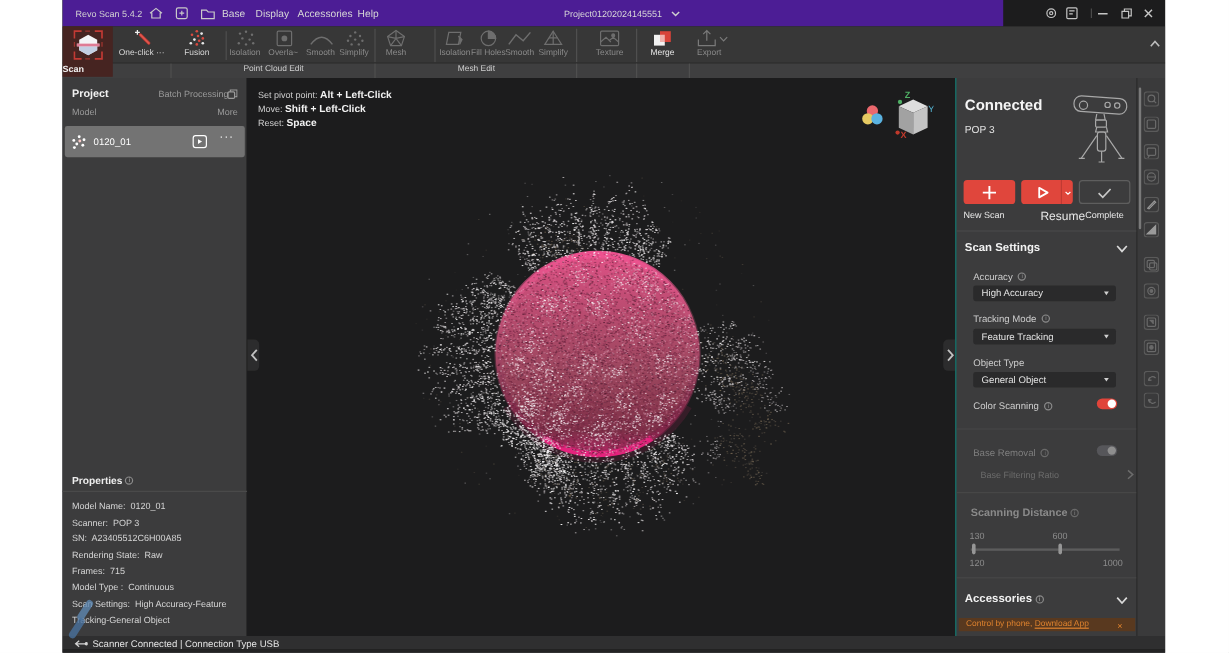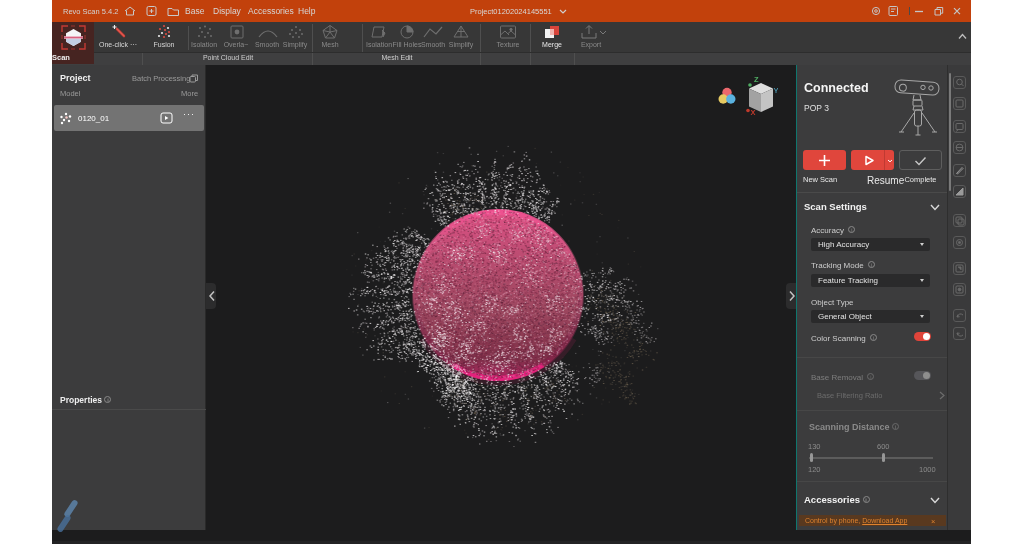--- a/index.html
+++ b/index.html
@@ -1,18 +1,18 @@
 <!DOCTYPE html>
 <html><head><meta charset="utf-8"><style>
 *{margin:0;padding:0;box-sizing:border-box}
 html,body{width:1024px;height:544px;background:#fff;overflow:hidden;
  font-family:"Liberation Sans",sans-serif;-webkit-font-smoothing:antialiased}
 #app{position:absolute;left:52px;top:0;width:919px;height:544px;background:#1c1c1d;overflow:hidden}
 .abs{position:absolute}
-.tb{position:absolute;left:0;top:0;width:919px;height:22px;background:#c2410c;color:#cfcfcf}
+.tb{position:absolute;left:0;top:0;width:784px;height:22px;background:#4c1d95;color:#cfcfcf}
 .toolbar{position:absolute;left:0;top:22px;width:919px;height:30px;background:#373737}
 .gstrip{position:absolute;left:0;top:52px;width:919px;height:13px;background:#3f3f40;border-top:1px solid #2d2d2d}
 .lpanel{position:absolute;left:0;top:65px;width:154px;height:465px;background:#3c3c3d;border-right:1px solid #2a2a2a}
 .rpanel{position:absolute;left:744px;top:65px;width:151px;height:465px;background:#3c3c3d;border-left:1px solid #0f766e}
 .rstrip{position:absolute;left:895px;top:65px;width:24px;height:465px;background:#3a3a3b;border-left:1px solid #2e2e2e}
 .status{position:absolute;left:0;top:530px;width:919px;height:11px;background:#2f2f30;color:#dedede}
 .botbar{position:absolute;left:0;top:541px;width:919px;height:3px;background:#232324}
 .dd{position:absolute;height:13px;background:#2a2a2b;border-radius:2px;color:#e2e2e2;
  font-size:8px;line-height:13px;padding-left:7px}
 .dd:after{content:"";position:absolute;right:6px;top:5px;border:2.5px solid transparent;border-top:3.5px solid #cfcfcf}
@@ -224,20 +224,30 @@
    </svg>
    <div class="abs" style="left:24px;top:9px;font-size:8px;color:#fff">0120_01</div>
    <svg class="abs" style="left:106px;top:7px" width="13" height="12" fill="none" stroke="#fff">
           <rect x="1" y="1" width="11" height="10" rx="2"></rect>
           <path d="M5 4 l3.4 2 L5 8 Z" fill="#fff" stroke="none"></path>
         </svg>
    <div class="abs" style="left:129px;top:4px;font-size:9px;color:#fff;letter-spacing:1px">···</div>
  </div>
  <div class="abs" style="left:8px;top:330px;font-size:8.5px;font-weight:bold;color:#ededed">Properties <span class="info">i</span></div>
  <div class="abs" style="left:0;top:344px;width:154px;height:1px;background:#4a4a4a"></div>
+ <div class="abs" style="left:8px;top:350px;width:146px;font-size:7.5px;color:#d5d5d5;line-height:13.6px">
+   Model Name:&nbsp; 0120_01<br>
+   Scanner:&nbsp; POP 3<br>
+   SN:&nbsp; A23405512C6H00A85<br>
+   Rendering State:&nbsp; Raw<br>
+   Frames:&nbsp; 715<br>
+   Model Type :&nbsp; Continuous<br>
+   Scan Settings:&nbsp; High Accuracy-Feature<br>
+   Tracking-General Object
+ </div>
 </div>
 <div class="abs" style="left:154px;top:65px;width:590px;height:465px;background:#1c1c1d;overflow:hidden">
  <svg width="590" height="465" style="position:absolute;left:0;top:0">
   <defs>
    <linearGradient id="sg" x1="0" y1="0" x2="0" y2="1">
      <stop offset="0%" stop-color="#e25287"></stop>
      <stop offset="16%" stop-color="#c94e79"></stop>
      <stop offset="38%" stop-color="#b04a6a"></stop>
      <stop offset="58%" stop-color="#9d475f"></stop>
      <stop offset="74%" stop-color="#8d3b52"></stop>
@@ -507,20 +517,25 @@
 <path stroke="#ecd9e2" stroke-width="0.7" opacity="0.7" d="M252.0 295.1h0.7M260.9 286.8h0.7M264.8 288.0h0.7M286.6 301.1h0.7M287.0 296.4h0.7M279.5 298.0h0.7M291.0 301.8h0.7M241.6 264.7h0.7M245.8 268.3h0.7M221.2 265.1h0.7M226.0 269.3h0.7M334.7 292.4h0.7M326.2 288.6h0.7M321.4 290.9h0.7M318.7 288.1h0.7M321.0 290.2h0.7M252.1 198.8h0.7M251.0 184.6h0.7M245.2 191.1h0.7"></path>
 <path stroke="#f8eef3" stroke-width="0.7" opacity="0.8" d="M259.0 291.7h0.7M254.9 281.6h0.7M256.5 289.1h0.7M253.8 292.2h0.7M251.9 292.8h0.7M295.6 288.5h0.7M302.3 288.7h0.7M244.4 260.7h0.7M230.8 261.2h0.7M239.6 271.1h0.7M225.7 264.0h0.7M230.1 280.9h0.7M238.9 262.4h0.7M251.7 253.6h0.7M233.6 261.9h0.7M233.5 262.5h0.7M325.5 286.3h0.7M325.2 284.8h0.7M323.8 281.8h0.7M321.6 287.7h0.7M326.4 301.3h0.7M313.7 281.5h0.7M246.9 188.3h0.7M244.6 190.2h0.7M248.1 185.4h0.7M306.4 165.4h0.7"></path>
 <path stroke="#f8eef3" stroke-width="0.7" opacity="0.6" d="M255.4 288.7h0.7M242.4 289.3h0.7M246.4 277.2h0.7M240.7 293.4h0.7M262.9 283.5h0.7M290.6 297.3h0.7M292.2 302.3h0.7M223.3 267.3h0.7M236.0 263.9h0.7M223.6 264.9h0.7M332.0 288.2h0.7M246.1 186.3h0.7M316.4 168.5h0.7M311.4 170.3h0.7"></path>
 <path stroke="#ecd9e2" stroke-width="0.7" opacity="0.9" d="M251.8 299.0h0.7M252.8 279.8h0.7M260.0 279.1h0.7M263.5 296.2h0.7M255.2 289.1h0.7M254.8 282.6h0.7M252.9 292.6h0.7M289.4 306.0h0.7M289.9 306.9h0.7M295.5 304.1h0.7M230.5 276.3h0.7M232.7 267.9h0.7M233.4 267.9h0.7M317.2 283.3h0.7M323.1 291.3h0.7M327.1 288.1h0.7M324.7 295.8h0.7M324.3 286.1h0.7M238.4 199.5h0.7M249.2 196.7h0.7M245.8 189.7h0.7M311.2 170.4h0.7M322.1 162.7h0.7"></path>
 <path stroke="#ffffff" stroke-width="0.7" opacity="0.7" d="M263.3 300.7h0.7M257.3 293.7h0.7M249.4 287.6h0.7M290.3 297.9h0.7M283.7 291.3h0.7M294.4 305.7h0.7M291.6 301.6h0.7M228.8 255.8h0.7M241.5 274.1h0.7M235.3 269.9h0.7M236.0 269.5h0.7M248.7 261.9h0.7M318.5 301.0h0.7M326.4 283.4h0.7M316.1 287.8h0.7M309.1 292.0h0.7M250.0 183.9h0.7M241.3 182.5h0.7M247.1 187.7h0.7M251.7 188.5h0.7M316.3 162.3h0.7M312.5 168.2h0.7"></path>
 <path stroke="#ffffff" stroke-width="0.7" opacity="0.9" d="M266.0 299.0h0.7M257.3 292.5h0.7M259.6 295.0h0.7M284.5 302.5h0.7M286.2 295.2h0.7M296.7 306.3h0.7M284.2 295.5h0.7M293.7 298.3h0.7M299.9 298.7h0.7M302.3 309.5h0.7M289.8 297.0h0.7M292.1 306.3h0.7M241.7 255.0h0.7M225.5 261.9h0.7M235.4 263.7h0.7M233.8 267.5h0.7M314.4 288.1h0.7M323.8 282.2h0.7M327.2 289.4h0.7M332.5 296.2h0.7M311.1 292.3h0.7M247.8 185.6h0.7M251.3 188.4h0.7M246.1 190.3h0.7M253.5 193.6h0.7M249.4 194.1h0.7M241.7 187.2h0.7M318.4 165.0h0.7"></path>
 <path stroke="#ffffff" stroke-width="0.7" opacity="1.0" d="M261.9 294.6h0.7M272.0 286.2h0.7M279.8 285.3h0.7M231.4 271.7h0.7M247.2 185.1h0.7M317.0 170.6h0.7"></path>
 <path stroke="#ffffff" stroke-width="0.7" opacity="0.6" d="M268.6 292.6h0.7M301.4 303.5h0.7M287.0 296.3h0.7M233.8 269.6h0.7M339.3 283.3h0.7M322.0 286.5h0.7M255.1 191.1h0.7M246.8 193.1h0.7M307.1 161.9h0.7M309.7 174.1h0.7"></path>
         </g>
  </svg>
+ <div class="abs" style="left:9px;top:9px;font-size:7.5px;color:#cfcfcf;line-height:11.4px">
+   Set pivot point: <span style="font-size:8.5px;color:#f2f2f2;font-weight:bold">Alt + Left-Click</span><br>
+   Move: <span style="font-size:8.5px;color:#f2f2f2;font-weight:bold">Shift + Left-Click</span><br>
+   Reset: <span style="font-size:8.5px;color:#f2f2f2;font-weight:bold">Space</span>
+ </div>
  <svg class="abs" style="left:510px;top:21px" width="22" height="20">
    <g style="mix-blend-mode:screen">
           <circle cx="11" cy="6.5" r="4.7" fill="#e8555a"></circle>
    <circle cx="7.2" cy="13" r="4.7" fill="#e3c44e"></circle>
    <circle cx="14.8" cy="13" r="4.7" fill="#46a8dc"></circle>
           <path stroke="#ecd9e2" stroke-width="0.7" opacity="1.0" d="M260.5 293.1h0.7M249.4 294.0h0.7M259.9 284.2h0.7M255.8 291.6h0.7M289.2 304.4h0.7M282.5 299.6h0.7M295.9 296.5h0.7M280.9 300.8h0.7M297.5 290.0h0.7M292.3 296.7h0.7M299.2 301.6h0.7M296.1 301.7h0.7M228.9 259.9h0.7M327.8 284.7h0.7M249.4 194.1h0.7M252.3 185.3h0.7M308.7 169.5h0.7"></path>
 <path stroke="#f8eef3" stroke-width="0.7" opacity="0.7" d="M250.8 292.9h0.7M256.1 289.8h0.7M257.7 287.6h0.7M258.8 279.2h0.7M297.1 303.6h0.7M286.8 296.7h0.7M286.4 298.0h0.7M289.3 292.7h0.7M275.5 305.4h0.7M223.1 267.2h0.7M236.3 266.2h0.7M238.8 269.4h0.7M236.6 279.4h0.7M315.0 293.2h0.7M324.7 278.8h0.7M318.5 300.3h0.7M317.0 290.4h0.7M313.6 282.8h0.7M237.7 188.0h0.7M248.8 191.6h0.7M309.8 170.8h0.7M313.2 167.4h0.7M308.4 173.2h0.7M316.0 167.7h0.7M310.9 159.7h0.7M305.9 174.2h0.7M312.4 172.1h0.7M307.9 158.4h0.7"></path>
 <path stroke="#ffffff" stroke-width="0.7" opacity="0.8" d="M260.0 284.1h0.7M265.4 275.8h0.7M254.7 286.3h0.7M253.0 295.4h0.7M298.0 298.1h0.7M289.1 298.1h0.7M221.8 260.8h0.7M237.0 269.3h0.7M233.7 272.1h0.7M240.3 251.6h0.7M239.9 258.7h0.7M316.2 306.9h0.7M324.6 293.0h0.7M325.0 280.2h0.7M324.2 284.7h0.7M326.1 280.8h0.7M250.7 185.8h0.7M244.4 183.6h0.7M255.2 194.2h0.7M313.0 175.3h0.7"></path>
 <path stroke="#ecd9e2" stroke-width="0.7" opacity="0.6" d="M260.7 283.8h0.7M247.6 289.2h0.7M301.5 297.7h0.7M288.3 289.0h0.7M293.1 298.4h0.7M226.5 270.6h0.7M321.8 286.2h0.7M334.4 288.9h0.7M318.2 294.7h0.7M252.4 188.0h0.7M308.3 167.3h0.7M311.4 173.0h0.7"></path>
 <path stroke="#f8eef3" stroke-width="0.7" opacity="0.9" d="M257.2 278.6h0.7M252.7 274.8h0.7M242.2 291.6h0.7M255.2 286.3h0.7M269.3 285.0h0.7M265.0 281.4h0.7M290.4 301.1h0.7M292.5 289.2h0.7M301.3 301.1h0.7M284.4 305.2h0.7M288.3 293.9h0.7M276.4 294.3h0.7M231.6 261.7h0.7M229.8 259.4h0.7M236.9 253.4h0.7M321.9 291.3h0.7M324.6 283.1h0.7M253.2 183.2h0.7M315.1 176.0h0.7M305.1 168.1h0.7M313.9 166.4h0.7M312.2 164.0h0.7M315.3 171.5h0.7M311.6 171.6h0.7"></path>
@@ -690,17 +705,24 @@
         <rect x="0.5" y="0.5" width="12" height="12" rx="2.5" fill="none" stroke="#5a5a5a"></rect>
         <path d="M4 8 q2.5-5 6-2" fill="none"></path>
         <path d="M4 8 l1-2.5 M4 8 l2.6-.3"></path>
       </svg>
       <svg class="abs" style="left:5px;top:262px" width="13" height="13" viewBox="0 0 13 13" stroke="#6a6a6a" fill="#6a6a6a" stroke-width="1">
         <rect x="0.5" y="0.5" width="12" height="12" rx="2.5" fill="none" stroke="#5a5a5a"></rect>
         <path d="M4 6 q2.5 5 6 2" fill="none"></path>
         <path d="M4 6 l1 2.5 M4 6 l2.6 .3"></path>
       </svg>
     </div>
+<div class="status">
+  <svg class="abs" style="left:9px;top:2.5px" width="12" height="7" fill="none" stroke="#d5d5d5">
+        <path d="M11 3.5 H2 M5 1 L2 3.5 L5 6"></path>
+        <circle cx="11" cy="3.5" r="1" fill="#d5d5d5"></circle>
+      </svg>
+  <div class="abs" style="left:25px;top:1.5px;font-size:8px;color:#e2e2e2">Scanner Connected | Connection Type USB</div>
+</div>
 <div class="botbar"></div>
 <div class="abs" style="left:3px;top:496px;width:30px;height:40px;overflow:hidden">
   <div class="abs" style="left:13px;top:3px;width:6px;height:19px;background:#5e87b0;border-radius:3px;transform:rotate(33deg);opacity:.8"></div>
   <div class="abs" style="left:6px;top:18px;width:6px;height:19px;background:#49719c;border-radius:3px;transform:rotate(33deg);opacity:.8"></div>
 </div>
 </div>
 </body></html>

